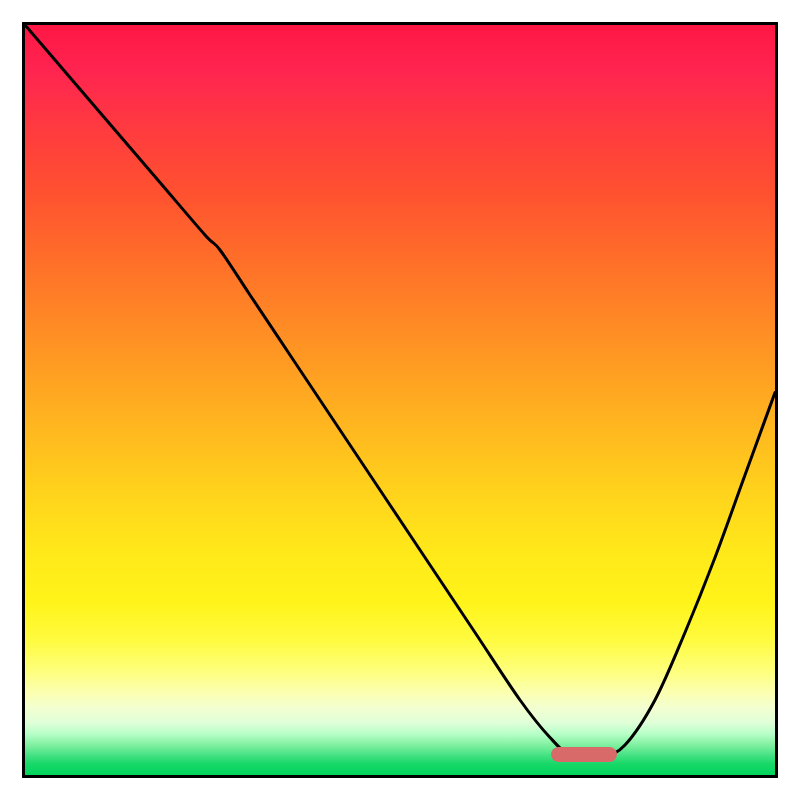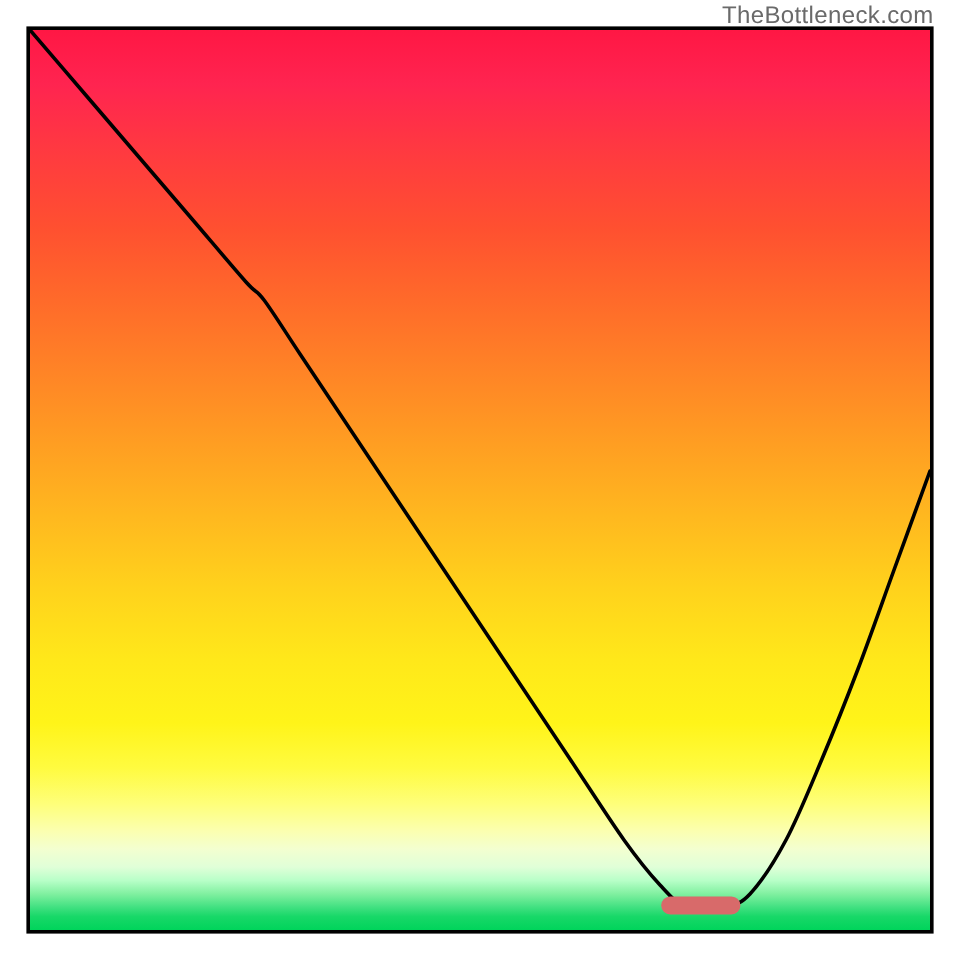--- a/index.html
+++ b/index.html
@@ -75,21 +75,20 @@
     color: #6a6a6a;
     font-family: Arial, sans-serif;
     font-size: 20px;
     letter-spacing: 0.3px;
   }
 </style>
 </head>
 <body>
 
 <div class="chart-container">
-  <div class="watermark">TheBottleneck.com</div>
   <div class="plot-area">
     <div class="gradient-bg"></div>
     <svg class="curve-layer" viewBox="0 0 750 750" preserveAspectRatio="none">
       <path id="curve-path" fill="none" stroke="#000" stroke-width="3" stroke-linecap="round" stroke-linejoin="round" d="M 0.00 0.00 C 7.50 8.75, 30.00 35.00, 45.00 52.50 C 60.00 70.00, 75.00 87.50, 90.00 105.00 C 105.00 122.50, 120.00 140.00, 135.00 157.50 C 150.00 175.00, 170.00 198.75, 180.00 210.00 C 190.00 221.25, 187.50 215.00, 195.00 225.00 C 202.50 235.00, 212.50 251.25, 225.00 270.00 C 237.50 288.75, 255.00 315.00, 270.00 337.50 C 285.00 360.00, 300.00 382.50, 315.00 405.00 C 330.00 427.50, 345.00 450.00, 360.00 472.50 C 375.00 495.00, 390.00 517.50, 405.00 540.00 C 420.00 562.50, 435.00 585.00, 450.00 607.50 C 465.00 630.00, 482.50 657.50, 495.00 675.00 C 507.50 692.50, 516.25 703.13, 525.00 712.50 C 533.75 721.88, 538.75 728.13, 547.50 731.25 C 556.25 734.38, 568.75 733.13, 577.50 731.25 C 586.25 729.38, 591.25 729.38, 600.00 720.00 C 608.75 710.63, 620.00 693.75, 630.00 675.00 C 640.00 656.25, 650.00 631.25, 660.00 607.50 C 670.00 583.75, 680.00 558.75, 690.00 532.50 C 700.00 506.25, 710.00 477.50, 720.00 450.00 C 730.00 422.50, 745.00 381.25, 750.00 367.50"></path>
     </svg>
     <div class="marker" id="marker" style="left: 525.75px; top: 722.25px; width: 66px; height: 15px; background: rgb(216, 106, 106);"></div>
   </div>
 </div>
 
 </body></html>

